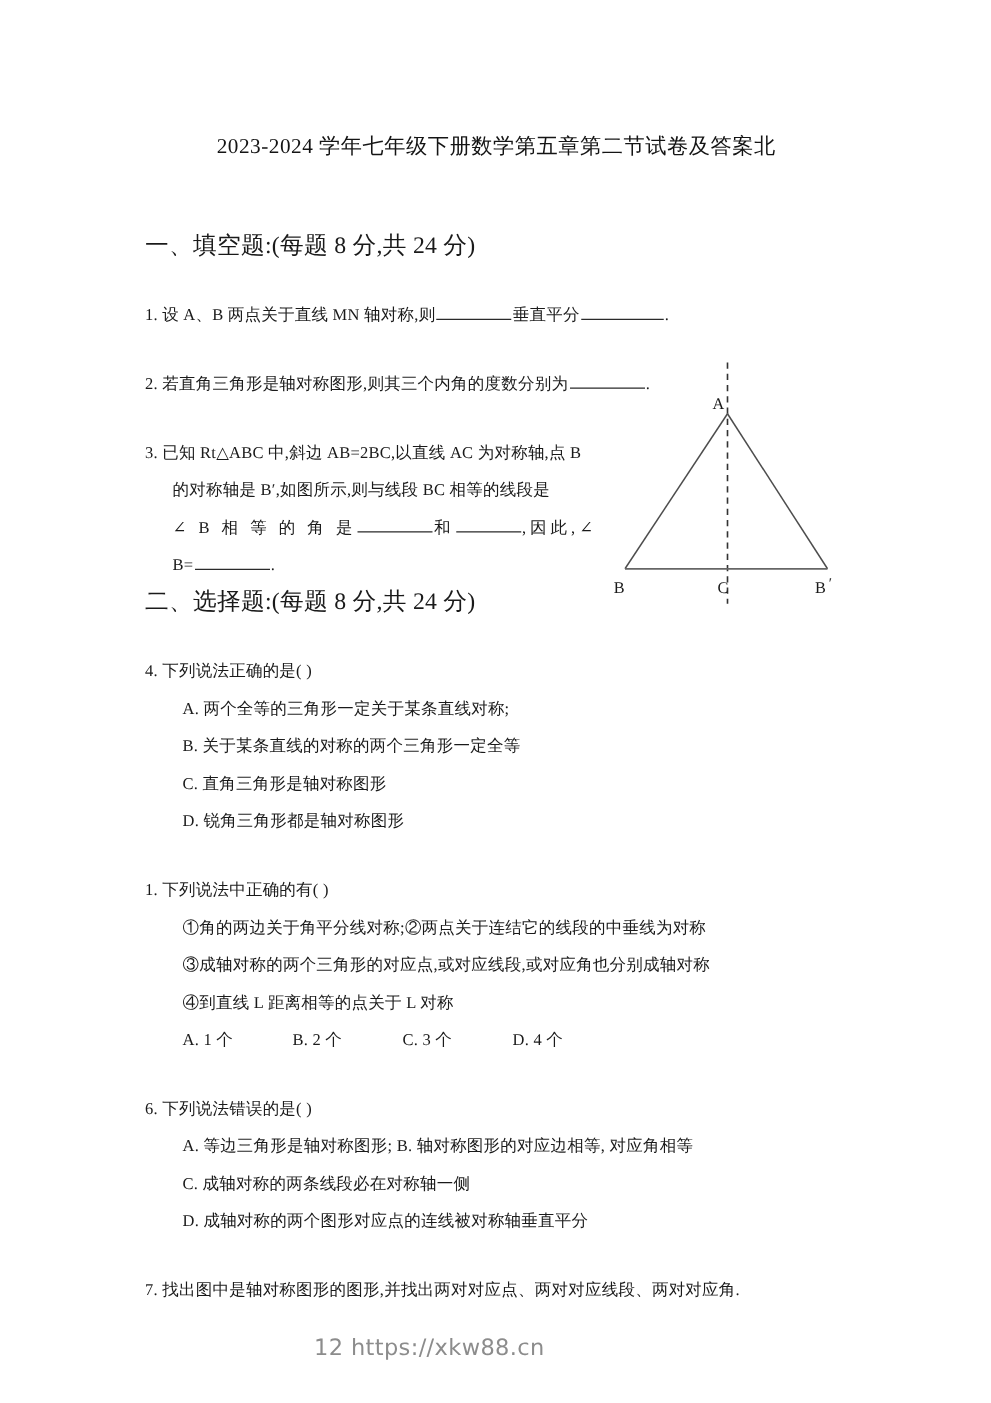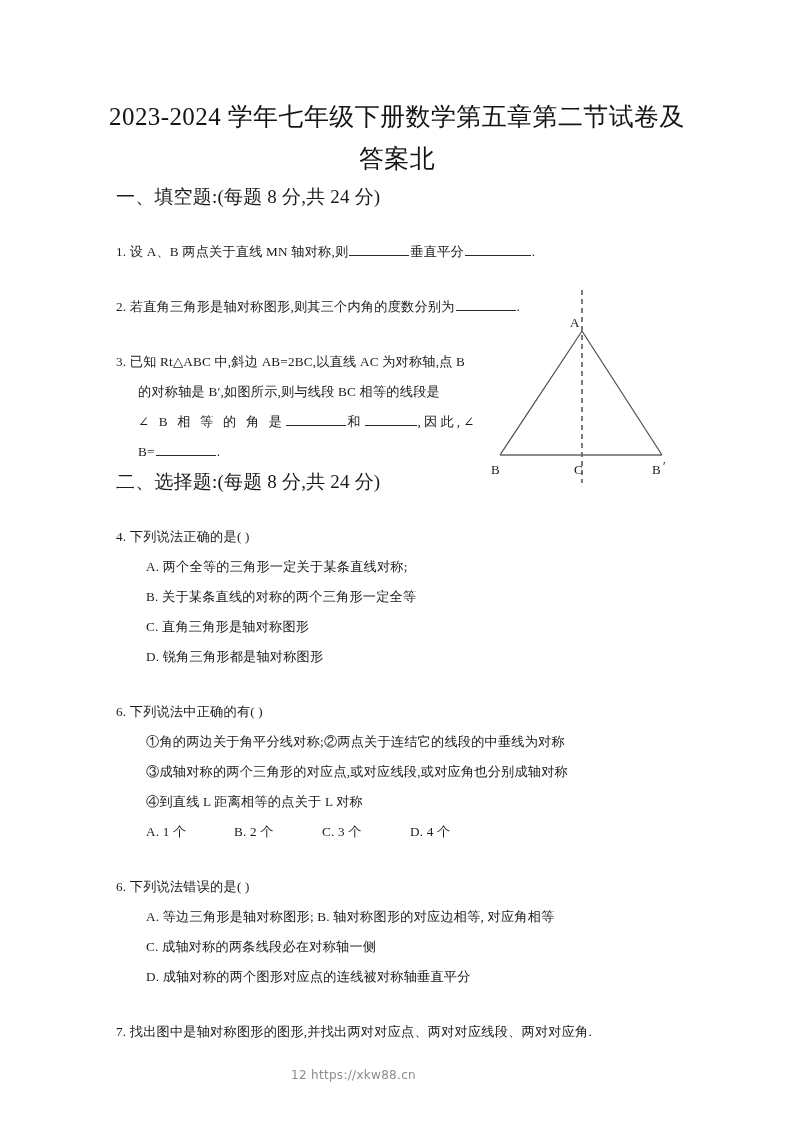--- a/index.html
+++ b/index.html
@@ -23,21 +23,21 @@
     box-sizing: border-box;
   }
 
   
   .doc-title {
     position: absolute;
     left: 108px;
     top: 96px;
     width: 578px;
     text-align: center;
-    font-size: 25px;
+    font-size: 17px;
     line-height: 42px;
     letter-spacing: 0.4px;
     color: #141414;
   }
   .doc-title .tline { display: block; }
 
   
   .content {
     position: absolute;
     left: 116px;
@@ -102,25 +102,24 @@
   }
   .figure svg { display: block; }
 
   
   .footer {
     position: absolute;
     left: 0;
     top: 1068px;
     width: 687px;
     text-align: center;
-    font-size: 12px;
+    font-size: 18px;
     color: #8c8c8c;
     font-family: "DejaVu Sans", "Liberation Sans", sans-serif;
     letter-spacing: 0.3px;
-    padding-left: 10px;
   }
 </style>
 </head>
 <body>
 
 <div class="page">
 
   <div class="doc-title">
     <span class="tline">2023-2024 学年七年级下册数学第五章第二节试卷及答案北</span>
   </div>
@@ -148,21 +147,21 @@
 
     <div class="q">
       <span class="q-line">4. 下列说法正确的是(    )</span>
     </div>
     <div class="opt">A. 两个全等的三角形一定关于某条直线对称;</div>
     <div class="opt">B. 关于某条直线的对称的两个三角形一定全等</div>
     <div class="opt">C. 直角三角形是轴对称图形</div>
     <div class="opt">D. 锐角三角形都是轴对称图形</div>
 
     <div class="q">
-      <span class="q-line">6. 下列说法中正确的有(    )</span>
+      <span class="q-line">1. 下列说法中正确的有(    )</span>
     </div>
     <div class="opt">①角的两边关于角平分线对称;②两点关于连结它的线段的中垂线为对称</div>
     <div class="opt">③成轴对称的两个三角形的对应点,或对应线段,或对应角也分别成轴对称</div>
     <div class="opt">④到直线 L 距离相等的点关于 L 对称</div>
     <div class="opt opt-row">
       <span class="cell">A. 1 个</span><span class="cell">B. 2 个</span><span class="cell">C. 3 个</span><span class="cell">D. 4 个</span>
     </div>
 
     <div class="q">
       <span class="q-line">6. 下列说法错误的是(    )</span>

